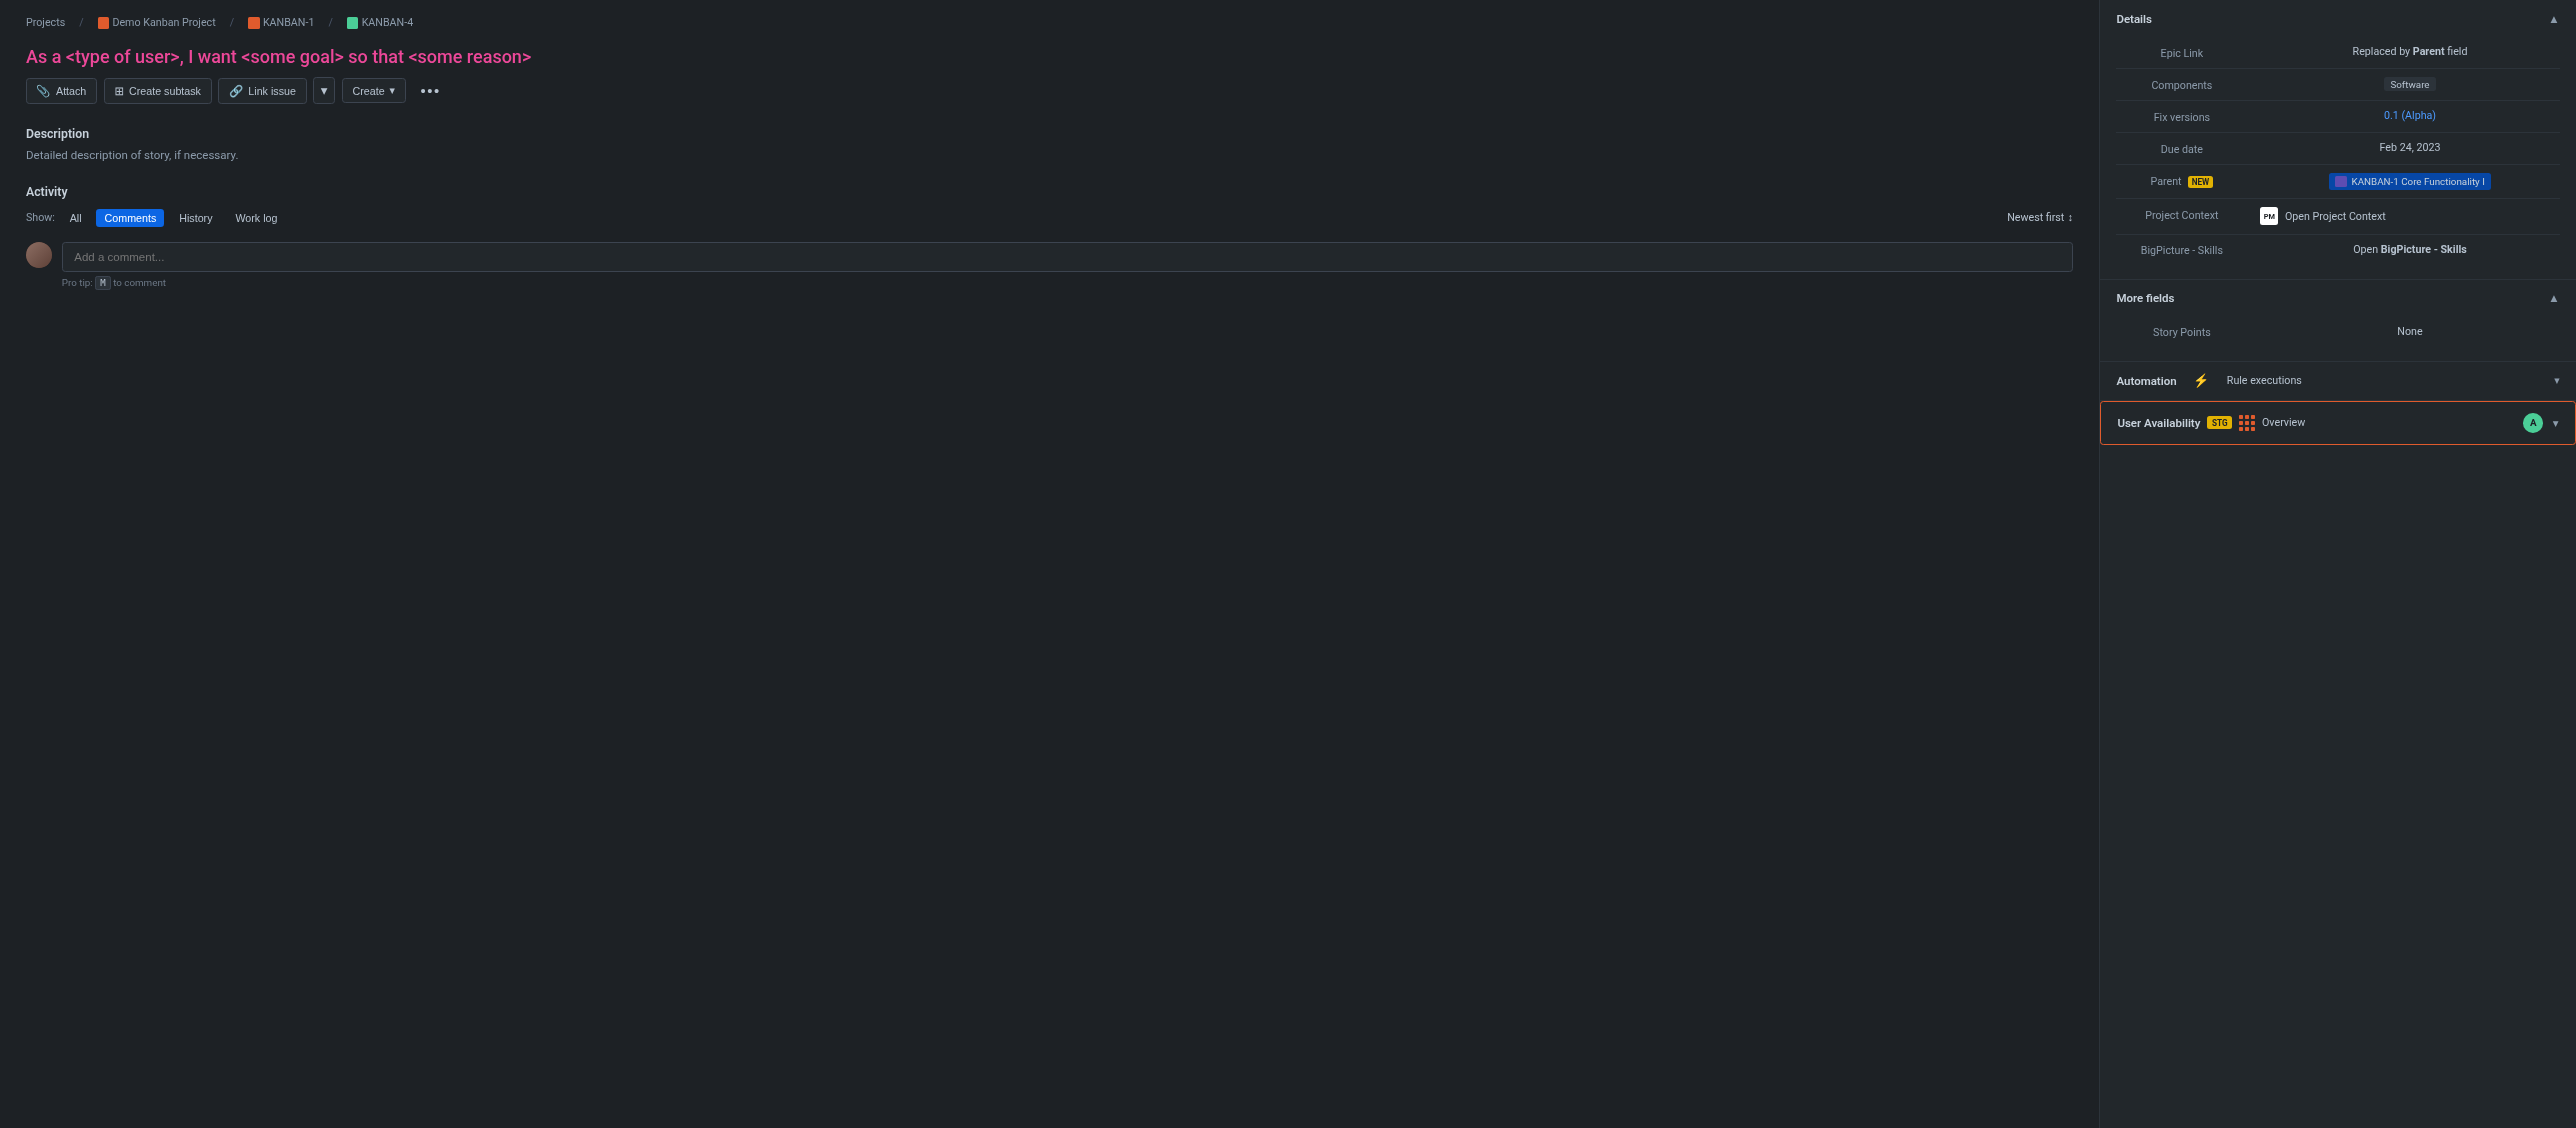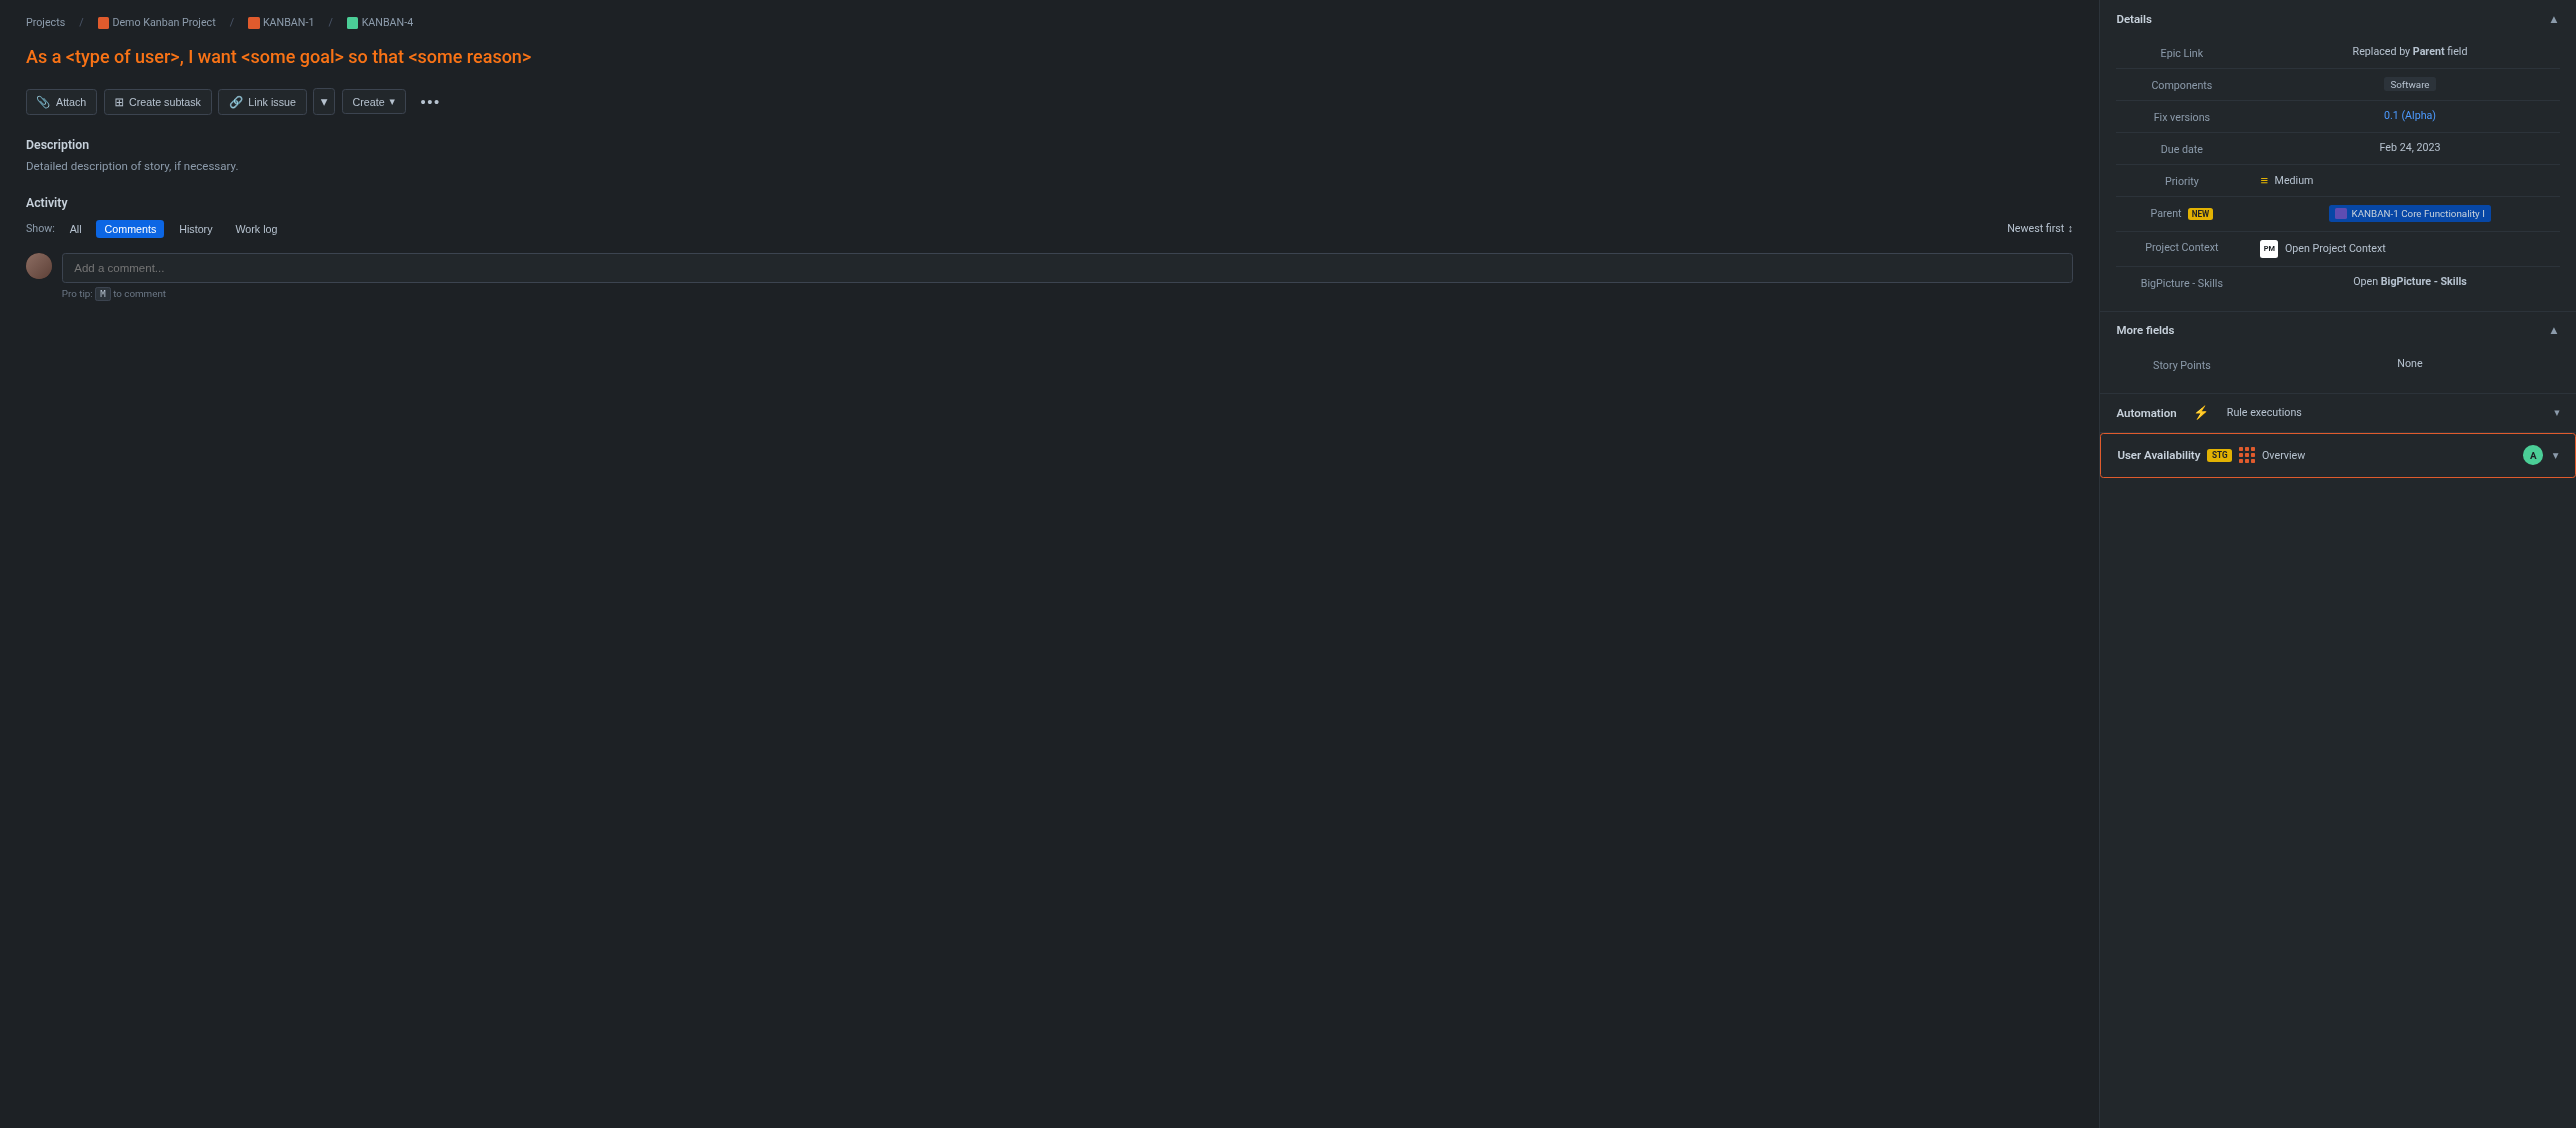--- a/index.html
+++ b/index.html
@@ -45,22 +45,22 @@
     }
     .bc-icon-kanban4 {
       width: 11.5px; height: 11.5px;
       background: #4bce97;
       border-radius: 1.6px;
       display: inline-block;
     }
     .page-title {
       font-size: 18px;
       font-weight: 500;
-      color: #f97316;
-      margin-bottom: 19px;
+      color: #ec4899;
+      margin-bottom: 8px;
       line-height: 1.4;
     }
     .toolbar {
       display: flex;
       align-items: center;
       gap: 6.6px;
       margin-bottom: 23px;
     }
     .toolbar-btn {
       display: inline-flex;
@@ -485,29 +485,20 @@
         <div class="detail-row">
           <div class="detail-label">Fix versions</div>
           <div class="detail-value link-style">0.1 (Alpha)</div>
         </div>
 
         <div class="detail-row">
           <div class="detail-label">Due date</div>
           <div class="detail-value">Feb 24, 2023</div>
         </div>
 
-        <div class="detail-row">
-          <div class="detail-label">Priority</div>
-          <div class="detail-value">
-            <div class="priority-row">
-              <span style="color:#e2b203; font-size:13px;">≡</span>
-              <span>Medium</span>
-            </div>
-          </div>
-        </div>
 
         <div class="detail-row">
           <div class="detail-label">
             Parent
             <span class="new-badge">NEW</span>
           </div>
           <div class="detail-value">
             <span class="parent-badge">
               <span class="parent-icon"></span>
               KANBAN-1 Core Functionality I

